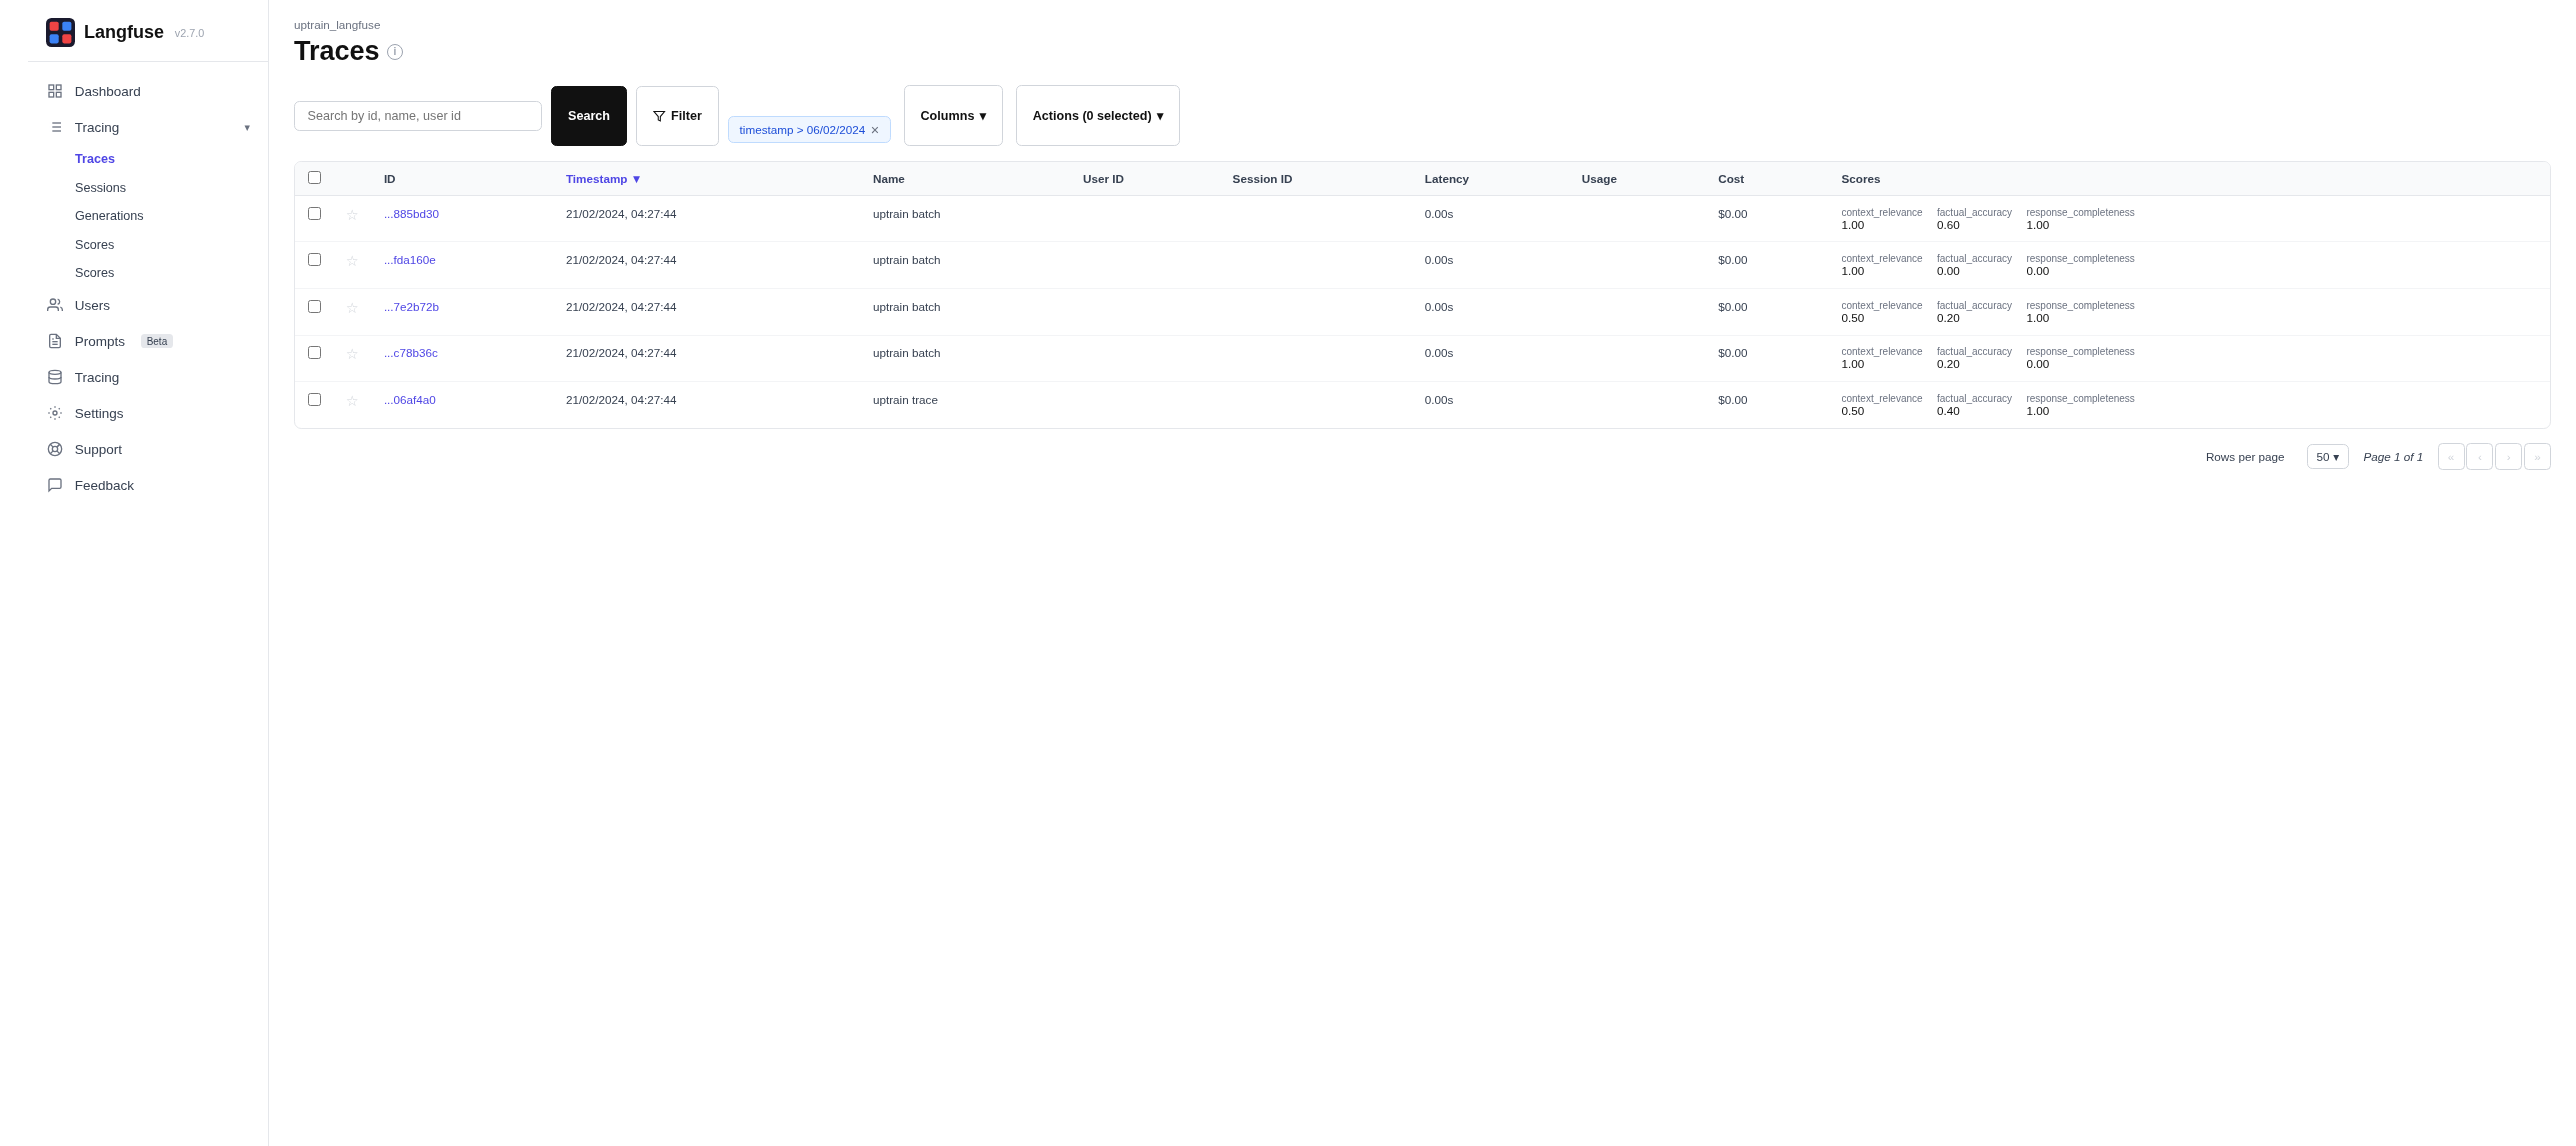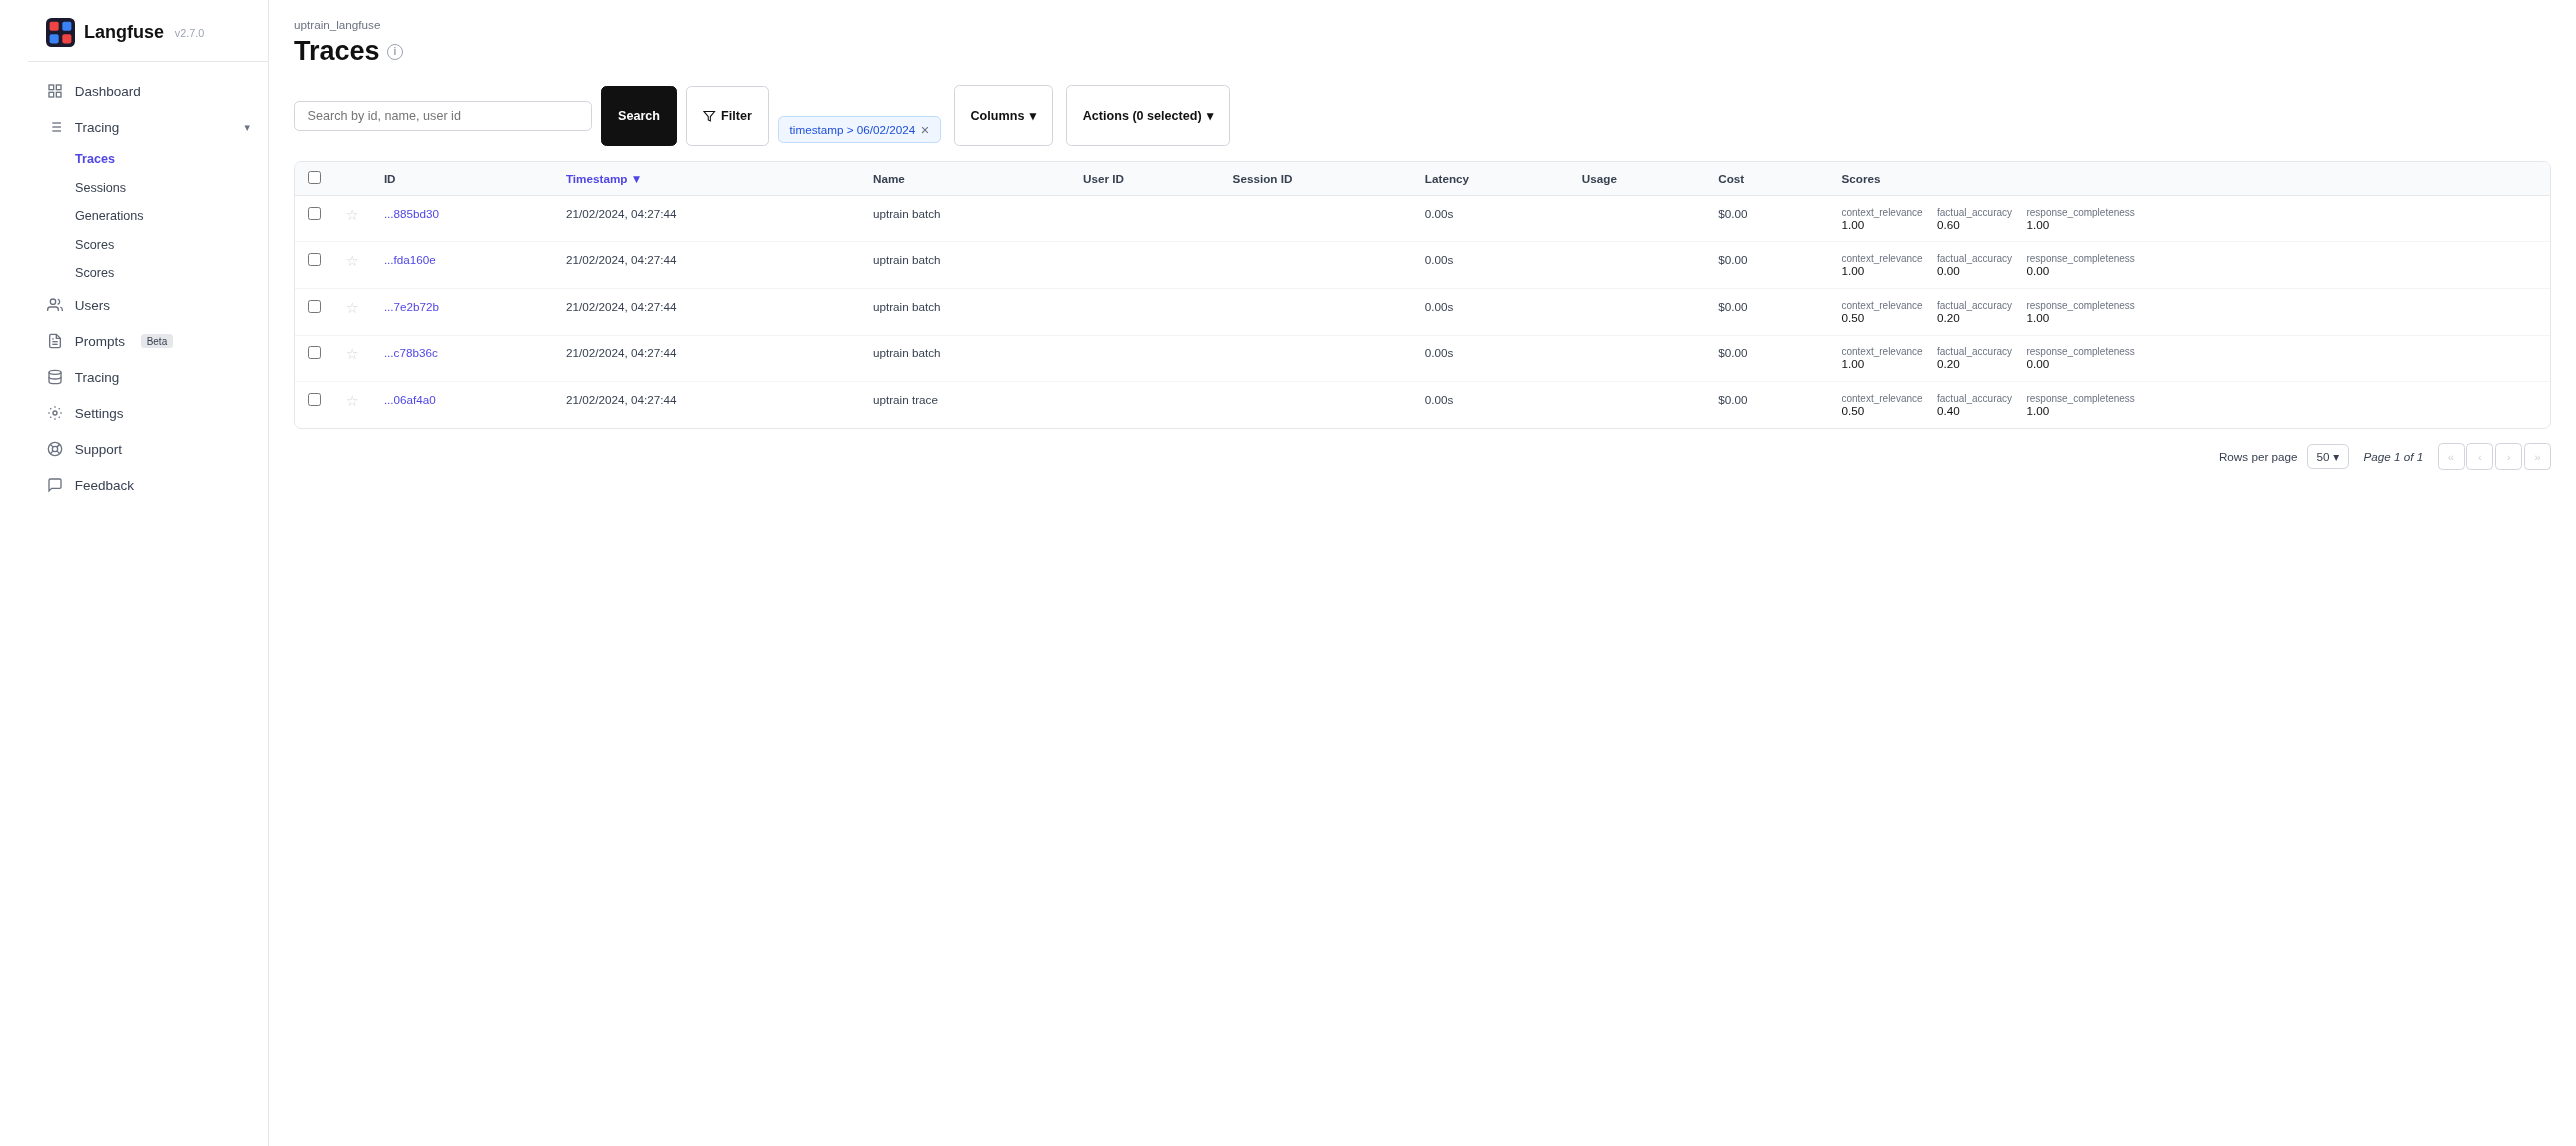--- a/index.html
+++ b/index.html
@@ -134,21 +134,21 @@
       gap: 9px;
       margin-bottom: 14.4px;
       flex-wrap: wrap;
     }
     .search-input {
       border: 0.9px solid #d1d5db;
       border-radius: 5.4px;
       padding: 7.2px 12.6px;
       font-size: 12.6px;
       color: #374151;
-      width: 298px;
+      width: 248px;
       outline: none;
       background: #fff;
     }
     .btn {
       padding: 22px 16px;
       border-radius: 5.4px;
       font-size: 12.6px;
       font-weight: 600;
       cursor: pointer;
       border: 0.9px solid #d1d5db;
@@ -257,21 +257,21 @@
     .pagination-bar {
       display: flex;
       align-items: center;
       justify-content: flex-end;
       gap: 14.4px;
       padding: 14.4px 0 3.6px 0;
     }
     .rows-per-page {
       display: flex;
       align-items: center;
-      gap: 9px;
+      gap: 22px;
       font-size: 11.7px;
       color: #374151;
     }
     .rows-select {
       border: 0.9px solid #d1d5db;
       border-radius: 5.4px;
       padding: 4.5px 9px;
       font-size: 11.7px;
       background: #fff;
       cursor: pointer;

